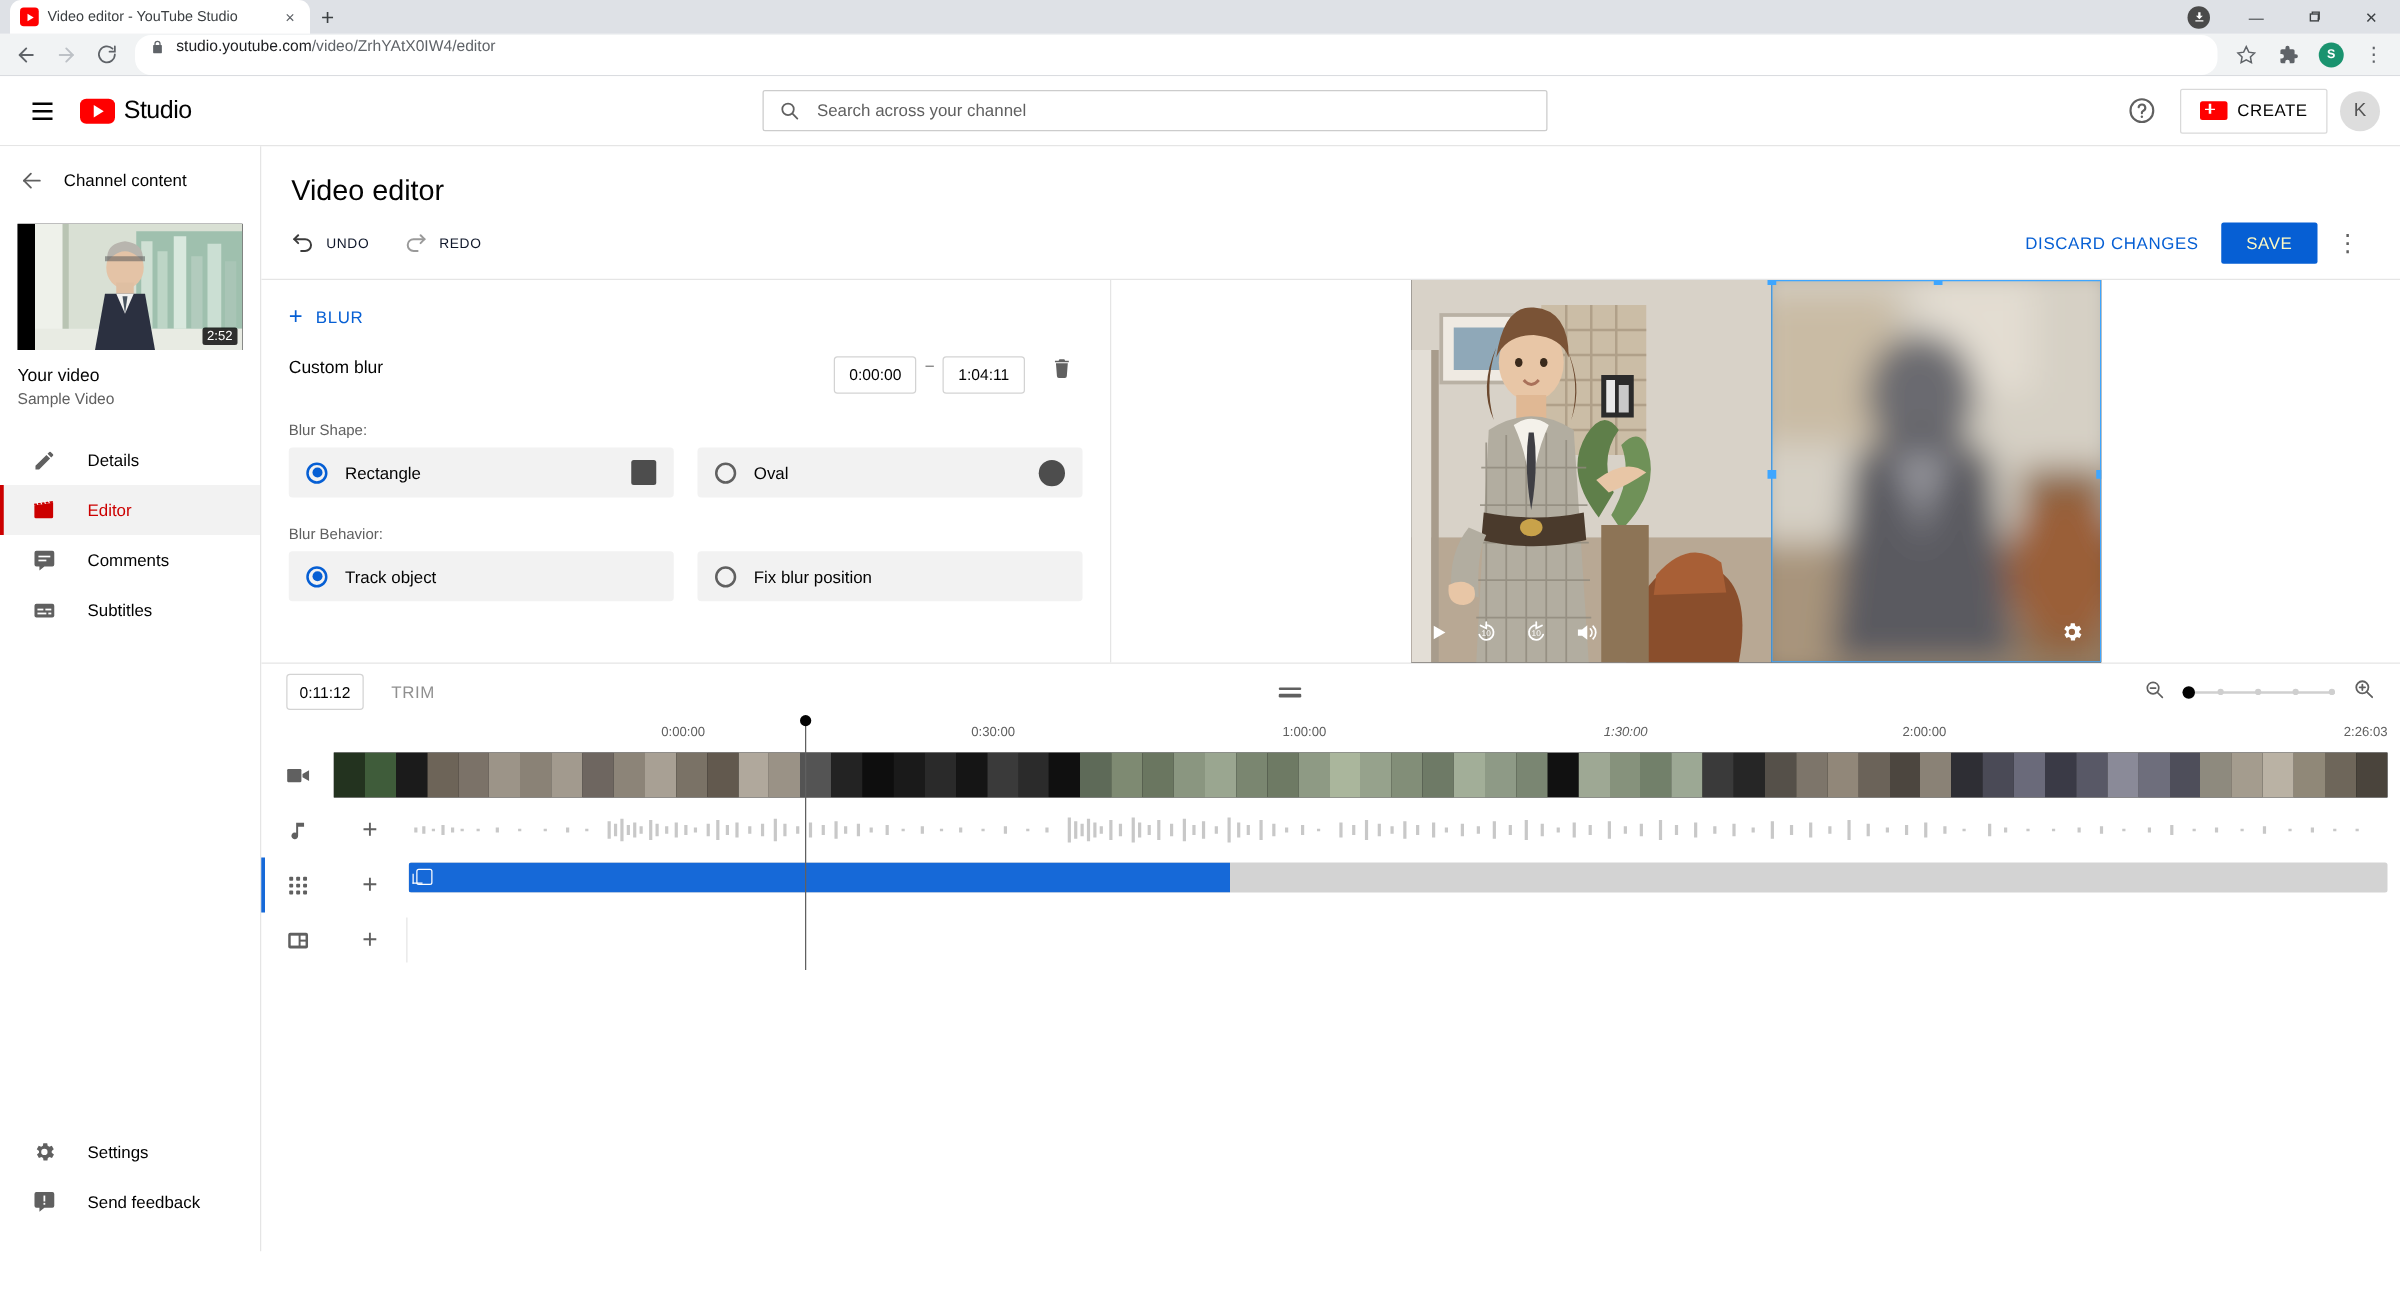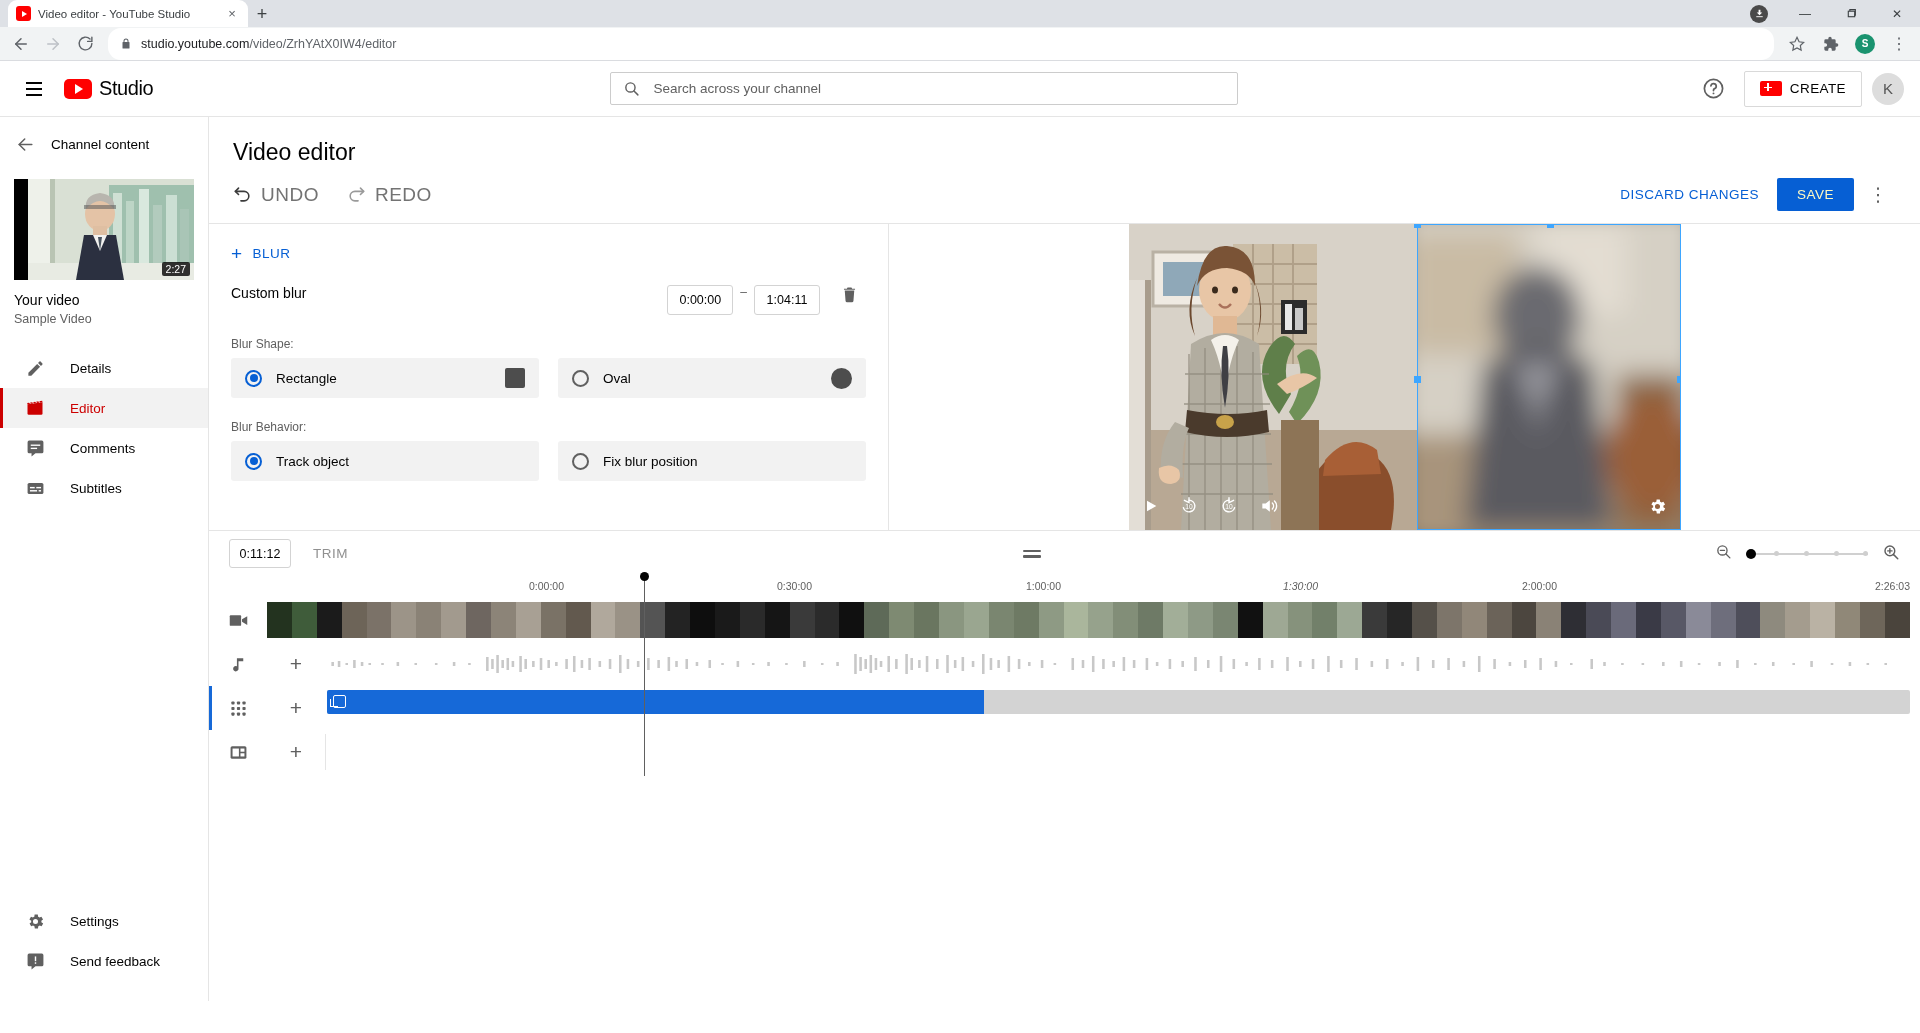--- a/index.html
+++ b/index.html
@@ -67,21 +67,21 @@
     display: flex; align-items: center; padding: 0 6px; gap: 2px;
     border-bottom: 1px solid #dadce0;
   }
   .navbtn {
     width: 30px; height: 30px; border-radius: 50%;
     display: flex; align-items: center; justify-content: center;
     color: #5f6368; flex: 0 0 auto;
   }
   .omnibox {
     flex: 1 1 auto; height: 24px; background: #fff;
-    border-radius: 13px; display: flex; align-items: center;
+    border-radius: 13px; display: flex; align-items: flex-end;
     padding: 16px 12px; gap: 9px; margin: 0 6px;
   }
   .omnibox .url { font-size: 12.5px; color: #202124; }
   .omnibox .url .host { color: #202124; }
   .omnibox .url .path { color: #5f6368; }
   .tb-right { display: flex; align-items: center; gap: 4px; flex: 0 0 auto; }
   .avatar-s {
     width: 20px; height: 20px; border-radius: 50%;
     background: #1a936f; color: #fff; font-size: 10px;
     display: flex; align-items: center; justify-content: center;
@@ -186,22 +186,22 @@
   .sb-bottom { position: absolute; bottom: 20px; left: 0; right: 0; }
 
   
   .main { flex: 1 1 auto; display: flex; flex-direction: column; min-width: 0; }
   .page-head { padding: 22px 24px 0 24px; }
   .page-title { font-size: 23px; color: #030303; font-weight: normal; }
   .action-row {
     height: 58px; display: flex; align-items: center;
     padding: 0 24px; border-bottom: 1px solid #e5e5e5;
   }
-  .ur-btn { display: flex; align-items: center; gap: 9px; font-size: 19px;
-    color: #737373; letter-spacing: .5px; margin-right: 28px; justify-content: center; }
+  .ur-btn { display: flex; align-items: center; gap: 9px; font-size: 11px;
+    color: #0f172a; letter-spacing: .5px; margin-right: 28px; justify-content: center; }
   .spacer { flex: 1 1 auto; }
   .discard-btn { font-size: 13.5px; color: #065fd4; letter-spacing: .5px; padding: 8px 12px; }
   .save-btn {
     background: #065fd4; color: #fef9c3; font-size: 13.5px;
     letter-spacing: .5px; padding: 9px 20px; border-radius: 2px; margin-left: 6px;
   }
   .kebab { width: 36px; height: 36px; display: flex; align-items: center;
     justify-content: center; color: #606060; margin-left: 6px; }
 
   .editor-area { display: flex; height: 306px; }
@@ -445,21 +445,21 @@
         <rect x="166" y="30" width="9" height="54" fill="#a9c5b6"></rect>
         <rect x="14" y="84" width="166" height="17" fill="#e8ebe3"></rect>
         <ellipse cx="86" cy="35" rx="15" ry="17" fill="#e4c3a6"></ellipse>
         <path d="M72 30 q14 -16 28 0 q2 -14 -14 -16 q-16 2 -14 16z" fill="#b8b5ae"></path>
         <rect x="79" y="47" width="14" height="9" fill="#dfbfa2"></rect>
         <path d="M62 101 L70 56 L102 56 L110 101 Z" fill="#2b3040"></path>
         <path d="M79 56 L86 72 L93 56 Z" fill="#f2f2f0"></path>
         <path d="M84 58 L86 72 L88 58 Z" fill="#4a5560"></path>
         <rect x="70" y="26" width="32" height="4" fill="#5a5a5a" opacity="0.55"></rect>
       </svg>
-      <span class="thumb-dur">2:27</span>
+      <span class="thumb-dur">2:52</span>
     </div>
 
     <div class="vid-meta">
       <div class="t1">Your video</div>
       <div class="t2">Sample Video</div>
     </div>
 
     <nav class="nav-list">
       <div class="nav-item">
         <span class="nav-ico">

